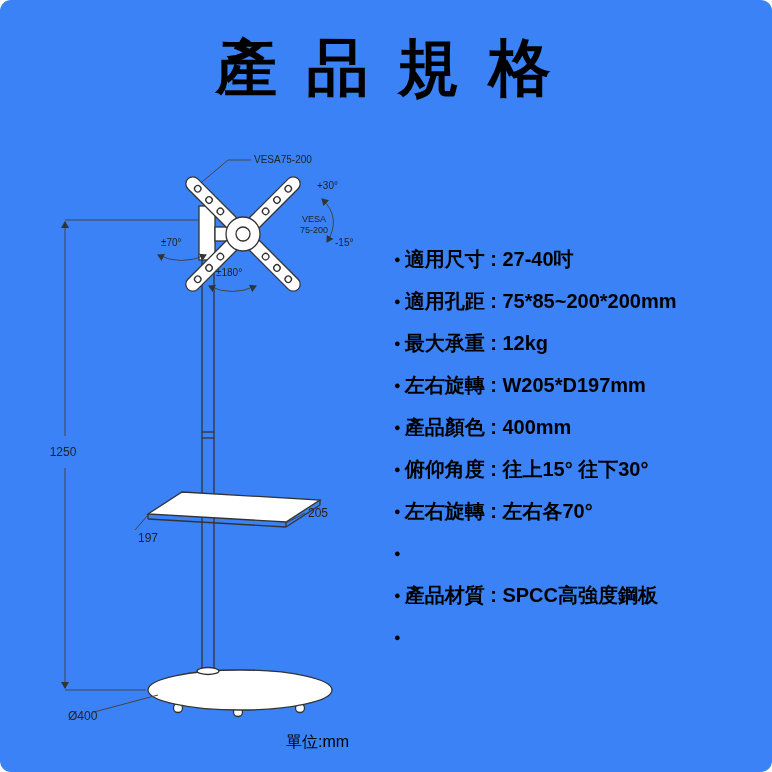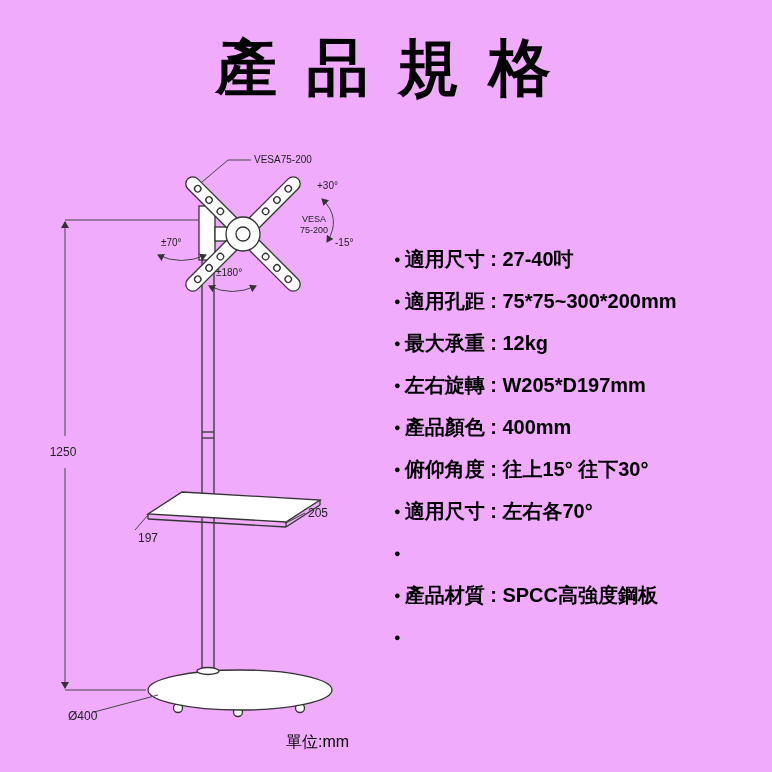--- a/index.html
+++ b/index.html
@@ -1,19 +1,19 @@
 <!DOCTYPE html>
 <html><head>
 <meta charset="utf-8">
 <style>
   * { margin:0; padding:0; box-sizing:border-box; }
   html,body { width:772px; height:772px; background:#ffffff; overflow:hidden; }
   body { font-family:"Liberation Sans", sans-serif; color:#000; position:relative; }
 
-  .page { position:absolute; inset:0; background:#f0abfc; }
+  .page { position:absolute; inset:0; background:#3b82f6;border-radius:11px; }
 
   .title {
     position:absolute; top:26px; left:0; width:100%;
     text-align:center; font-size:62px; font-weight:900;
     letter-spacing:6px; color:#000; white-space:nowrap;
   }
 
   .diagram { position:absolute; left:30px; top:142px; }
   .diagram text { font-family:"Liberation Sans", sans-serif; fill:#222; }
   .diagram .shape { fill:#fff; stroke:#333; stroke-width:1.3; }
@@ -144,41 +144,41 @@
     <text x="38" y="578" class="lbl">Ø400</text>
   </svg>
 
   <ul class="specs">
     <li class="spec">
       <span class="bullet">●</span>
       <span>適用尺寸 : 27-40吋</span>
     </li>
     <li class="spec">
       <span class="bullet">●</span>
-      <span>適用孔距 : 75*75~300*200mm</span>
+      <span>適用孔距 : 75*85~200*200mm</span>
     </li>
     <li class="spec">
       <span class="bullet">●</span>
       <span>最大承重 : 12kg</span>
     </li>
     <li class="spec">
       <span class="bullet">●</span>
       <span>左右旋轉 : W205*D197mm</span>
     </li>
     <li class="spec">
       <span class="bullet">●</span>
       <span>產品顏色 : 400mm</span>
     </li>
     <li class="spec">
       <span class="bullet">●</span>
       <span>俯仰角度 : 往上15° 往下30°</span>
     </li>
     <li class="spec">
       <span class="bullet">●</span>
-      <span>適用尺寸 : 左右各70°</span>
+      <span>左右旋轉 : 左右各70°</span>
     </li>
     <li class="spec">
       <span class="bullet">●</span>
     </li>
     <li class="spec">
       <span class="bullet">●</span>
       <span>產品材質 : SPCC高強度鋼板</span>
     </li>
     <li class="spec">
       <span class="bullet">●</span>

